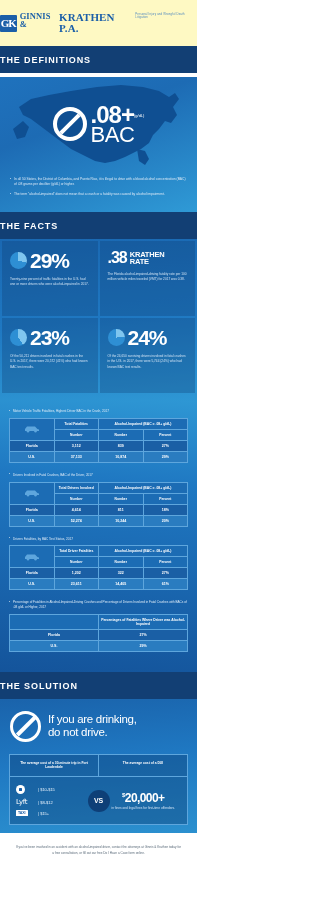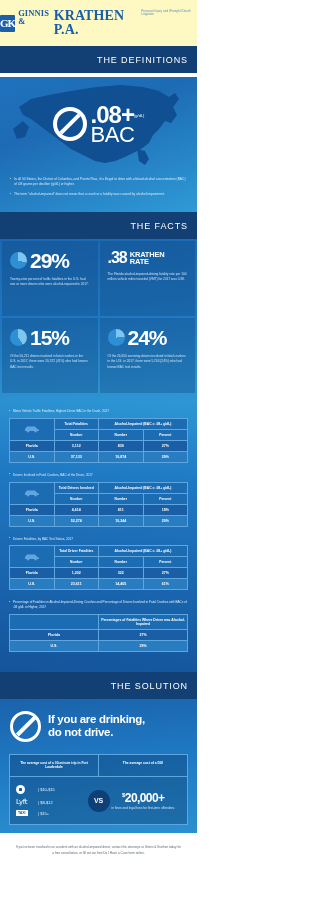--- a/index.html
+++ b/index.html
@@ -15,28 +15,28 @@
   .logo-bar{background:#fef9c3;height:46px;display:flex;align-items:center;justify-content:center;}
   .logo{display:flex;align-items:center;gap:3px;}
   .logo-mark{
     width:17px;height:17px;background:#1b5fa8;color:#fff;
     display:flex;align-items:center;justify-content:center;
     font-size:11px;font-weight:bold;font-family:"Liberation Serif",serif;
     border-radius:1px;letter-spacing:-1px;
   }
   .logo-words{display:flex;flex-direction:row;line-height:1;}
   .logo-name{font-family:"Liberation Serif",serif;font-size:8.5px;font-weight:bold;color:#1b5fa8;letter-spacing:.1px;}
-  .logo-name2{font-family:"Liberation Serif",serif;font-size:14px;font-weight:bold;color:#1b5fa8;letter-spacing:.1px;margin-top:.5px;}
+  .logo-name2{font-family:"Liberation Serif",serif;font-size:11px;font-weight:bold;color:#1b5fa8;letter-spacing:.1px;margin-top:.5px;}
   .logo-tag{font-size:2.8px;color:#4d87bf;margin-top:1.5px;letter-spacing:.15px;}
 
   
   .banner{
-    background:#123f74;color:#fff;text-align:right;
-    font-size:9px;font-weight:normal;letter-spacing:.9px;
-    padding:9px 9px 8px;
+    background:#123f74;color:#fff;text-align:left;
+    font-size:9px;font-weight:bold;letter-spacing:.9px;
+    padding:9px 0 8px;
   }
 
   
   .definitions{
     background:linear-gradient(160deg,#1f72bd 0%,#1d6bb4 35%,#2f9ad6 100%);
     padding:0 0 10px;position:relative;
   }
   .map-wrap{position:relative;height:96px;margin-top:4px;}
   .map-wrap svg{position:absolute;left:50%;top:0;transform:translateX(-50%);}
   .map-overlay{
@@ -85,21 +85,21 @@
   .icon-cell svg{display:block;margin:0 auto;}
 
   
   .solution{background:linear-gradient(175deg,#1a63ab 0%,#1f78c2 45%,#2b90cf 100%);padding:0 0 8px;}
   .sol-head{display:flex;align-items:center;gap:7px;padding:12px 10px 12px;}
   .sol-ban{width:25px;height:25px;border:3.5px solid #fff;border-radius:50%;position:relative;flex:none;}
   .sol-ban:after{
     content:"";position:absolute;left:50%;top:50%;width:25px;height:3.5px;background:#fff;
     transform:translate(-50%,-50%) rotate(-45deg);
   }
-  .sol-text{color:#fff;font-size:11.5px;font-weight:bold;line-height:1.12;letter-spacing:-.3px;}
+  .sol-text{color:#fff;font-size:11.5px;font-weight:normal;line-height:1.12;letter-spacing:-.3px;}
 
   .cost-box{margin:0 9px;background:rgba(10,58,110,.38);border:.5px solid #5ea6dd;}
   .cost-heads{display:flex;border-bottom:.5px solid #5ea6dd;}
   .cost-head{flex:1;text-align:center;color:#fff;font-size:3.3px;font-weight:bold;line-height:1.5;padding:6px 5px;}
   .cost-head.left{border-right:.5px solid #5ea6dd;}
   .cost-body{display:flex;align-items:center;position:relative;padding:8px 0;}
   .cost-left{flex:1;padding:0 6px;}
   .ride{display:flex;align-items:center;gap:4px;margin-bottom:4px;}
   .ride:last-child{margin-bottom:0;}
   .ride-logo{width:18px;display:flex;justify-content:flex-start;flex:none;}
@@ -182,21 +182,21 @@
             <span>KRATHEN</span><br>
             <span>RATE</span>
           </span>
         </div>
         <div class="fact-desc">The Florida alcohol-impaired-driving fatality rate per 100 million vehicle miles traveled (VMT) for 2017 was 0.38.</div>
       </div>
 
       <div class="fact-card">
         <div class="fact-top">
           <div class="pie" style="background:conic-gradient(#7fc6ef 0 41%, #2e8fd4 41% 100%);"></div>
-          <span class="fact-big">15%</span>
+          <span class="fact-big">23%</span>
         </div>
         <div class="fact-desc">Of the 50,211 drivers involved in fatal crashes in the U.S. in 2017, there were 20,572 (41%) who had known BAC test results.</div>
       </div>
 
       <div class="fact-card">
         <div class="fact-top">
           <div class="pie" style="background:conic-gradient(#7fc6ef 0 24%, #2e8fd4 24% 100%);"></div>
           <span class="fact-big">24%</span>
         </div>
         <div class="fact-desc">Of the 24,650 surviving drivers involved in fatal crashes in the U.S. in 2017, there were 5,744 (24%) who had known BAC test results.</div>

